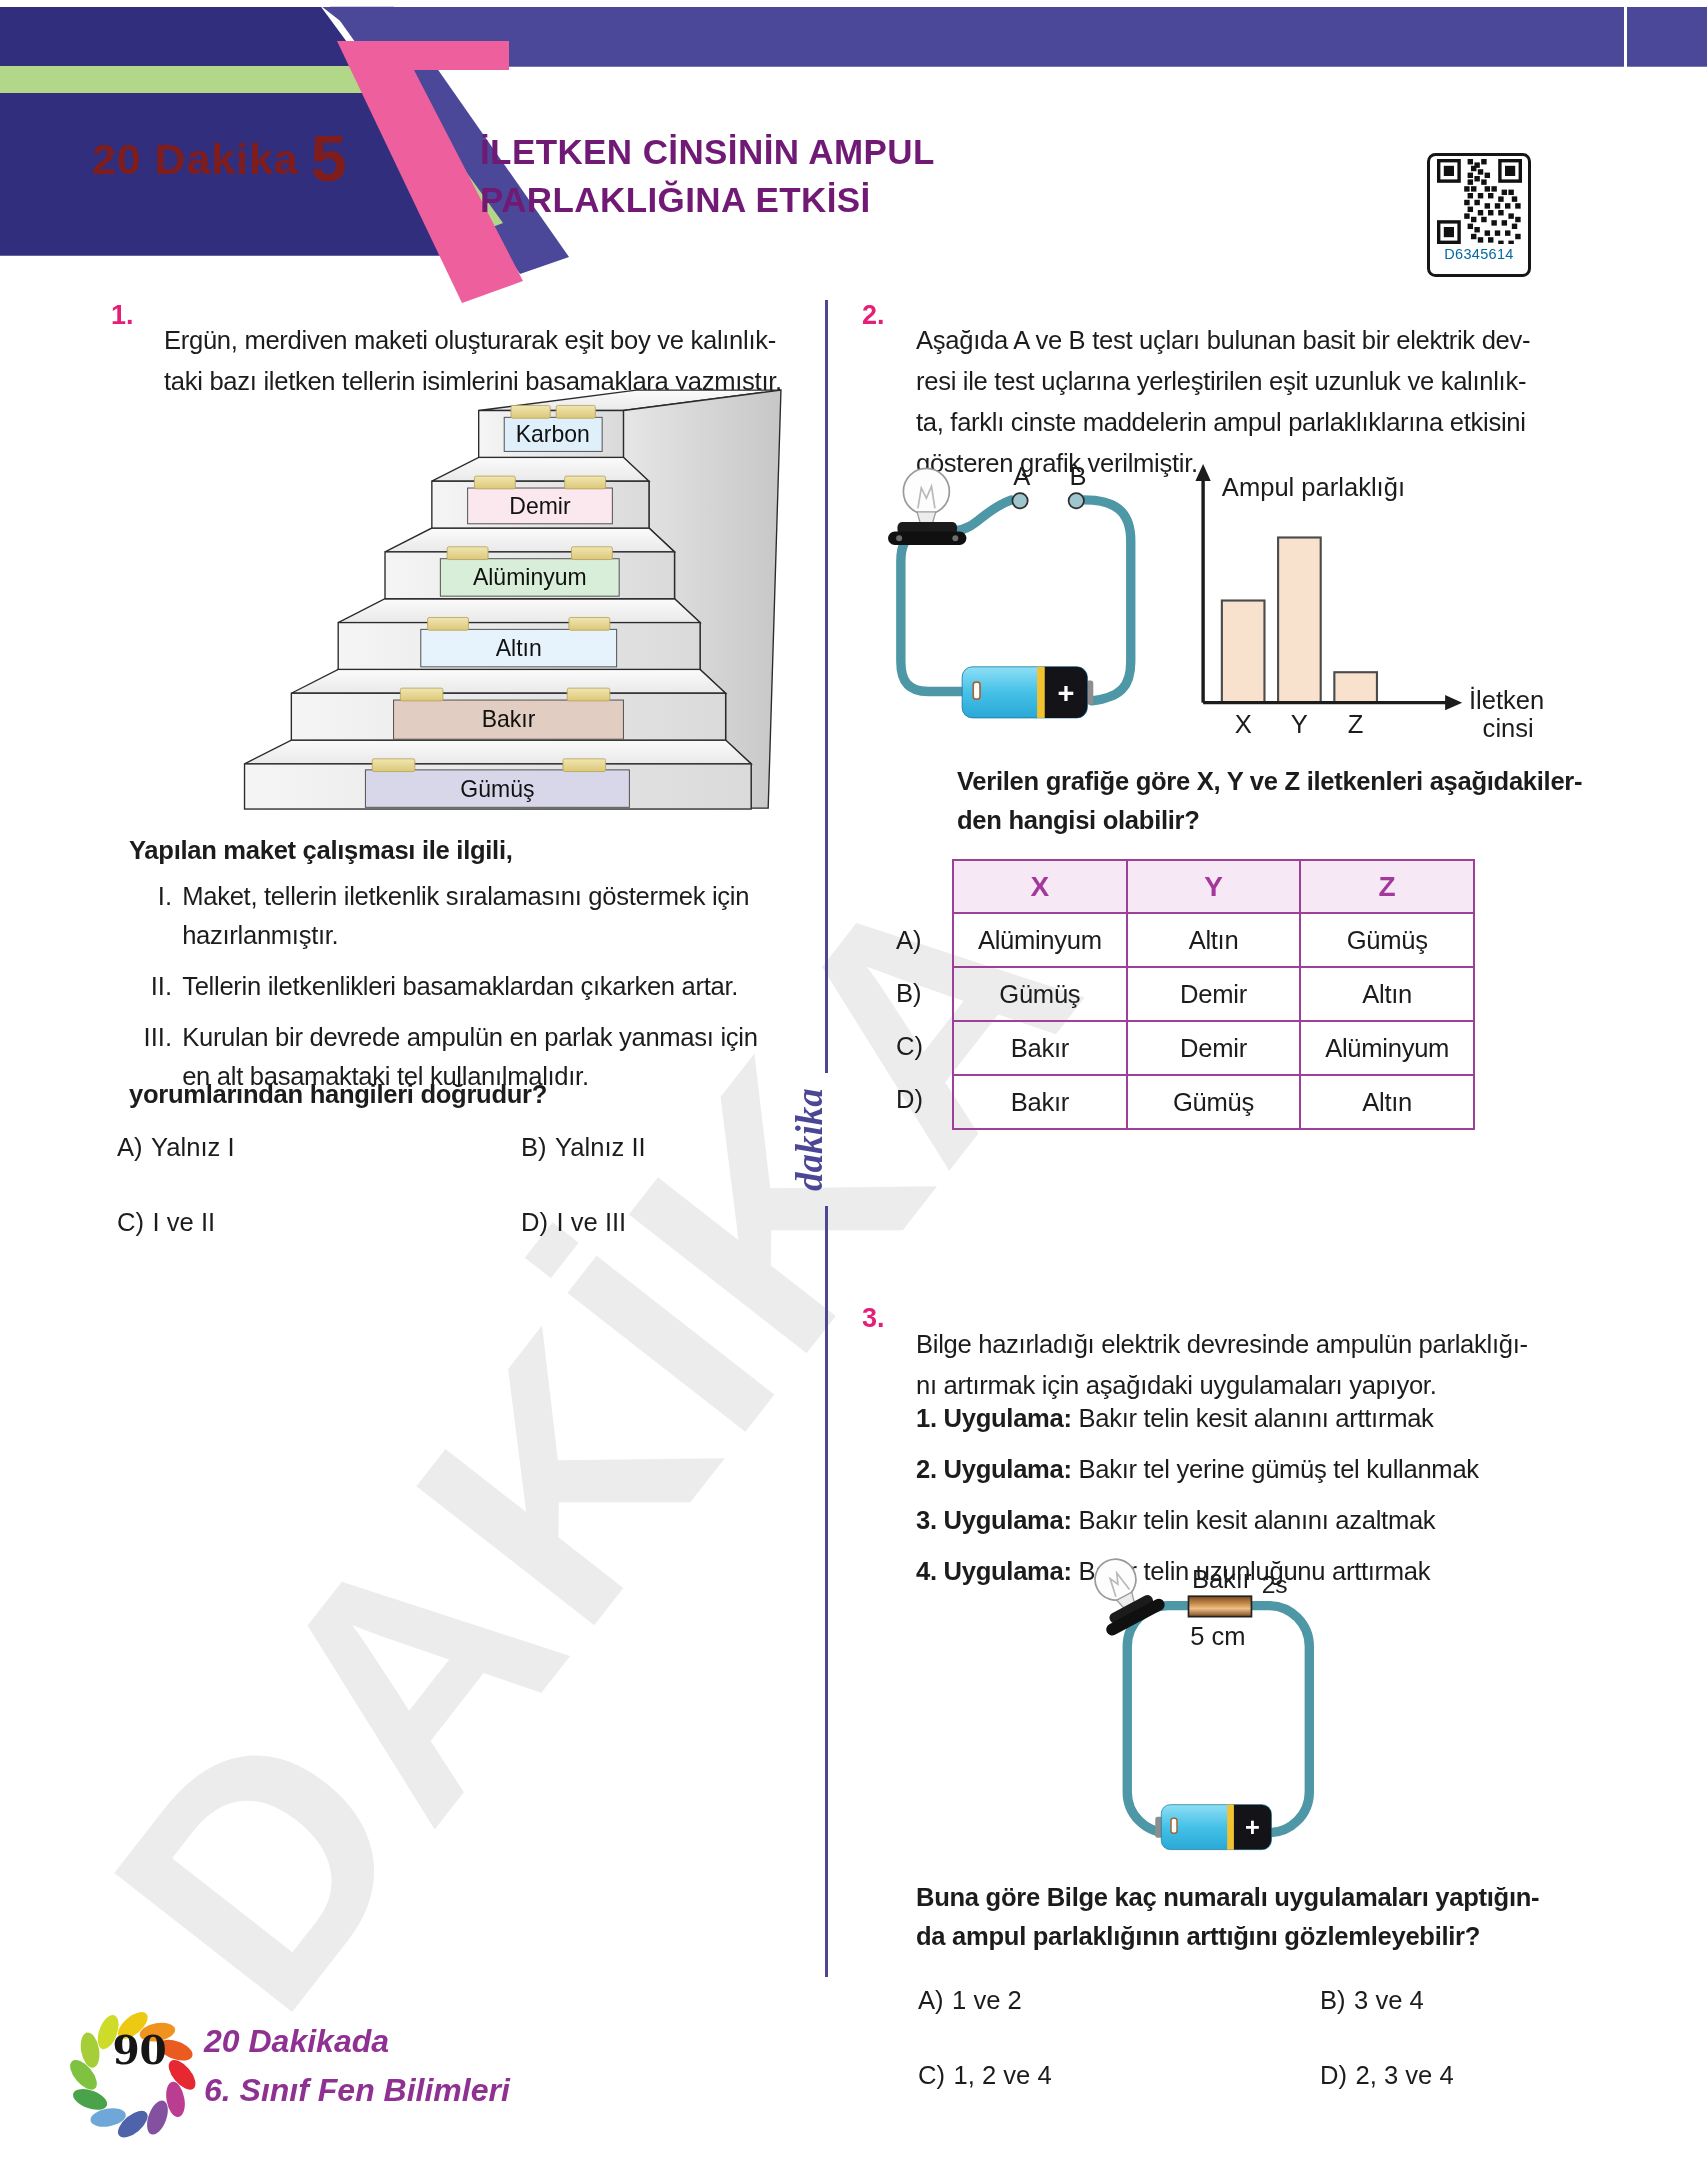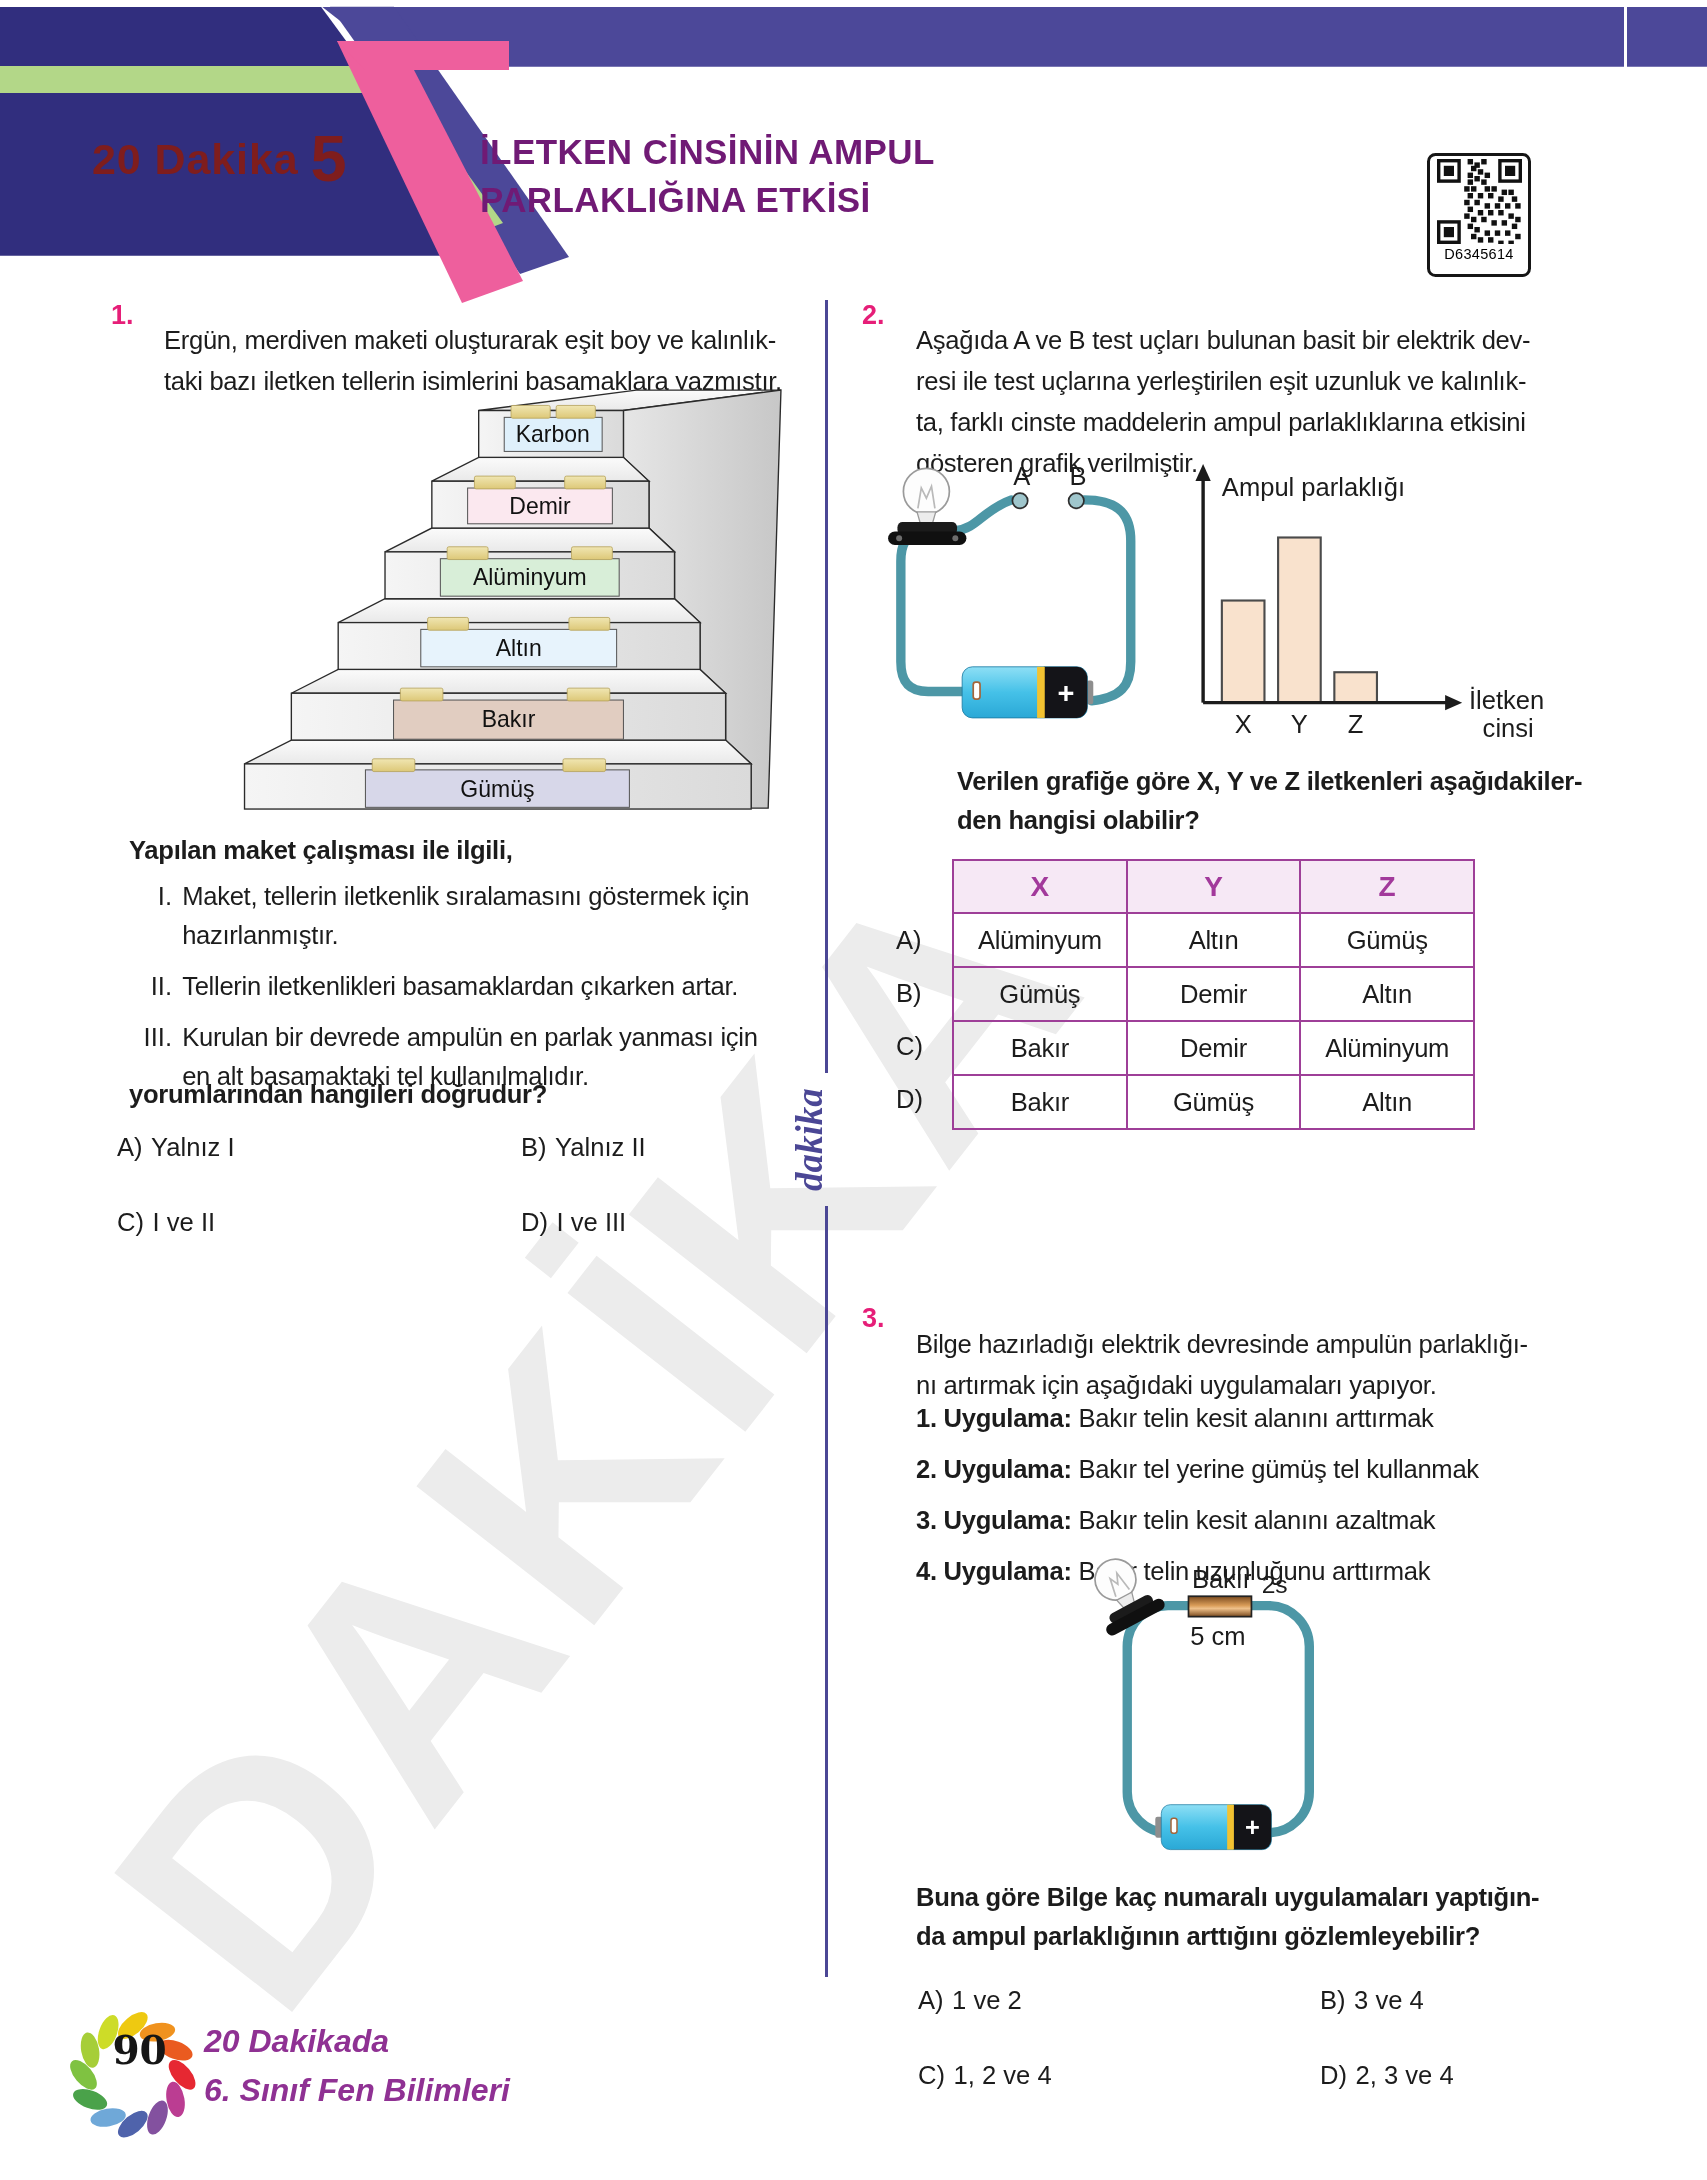--- a/index.html
+++ b/index.html
@@ -24,21 +24,21 @@
   .pink-diag{left:0;top:0;width:596px;height:311px;background:#ee5f9d;
                clip-path:polygon(337px 41px,399px 41px,523px 281px,462px 303px);}
   .badge{left:92px;top:121px;width:324px;color:#7f1d1d;font-weight:bold;
          font-size:43px;letter-spacing:0.9px;}
   .badge .n5{font-size:65px;margin-left:12px;vertical-align:-6.8px;}
   .title{left:480px;top:128px;width:613px;color:#701a75;font-weight:bold;
          font-size:35px;line-height:48px;letter-spacing:0.4px;}
   
   .qr{left:1427px;top:153px;width:104px;height:124px;background:#fff;border:3.4px solid #161616;
       border-radius:8.5px;box-sizing:border-box;padding:3.4px 5.1px 1.7px 5.1px;text-align:center;}
-  .qr-label{font-size:14.5px;letter-spacing:0.3px;color:#000000;margin-top:-1.7px;}
+  .qr-label{font-size:14.5px;letter-spacing:0.3px;color:#0369a1;margin-top:-1.7px;}
   
   .watermark{left:-119px;top:1090px;width:1704px;height:426px;color:#ececec;font-weight:bold;
              font-size:328px;letter-spacing:8.5px;transform:rotate(-52deg);transform-origin:center;
              z-index:0;user-select:none;}
   .divider{width:2.6px;background:#4b4795;left:825px;}
   .side-label{left:788px;top:1075px;width:49px;height:129px;color:#4b4795;
               font-family:"Liberation Serif", serif;font-style:italic;font-weight:bold;font-size:37px;
               writing-mode:vertical-rl;transform:rotate(180deg);text-align:center;}
   
   .qnum{color:#e61e78;font-weight:bold;font-size:27px;}

